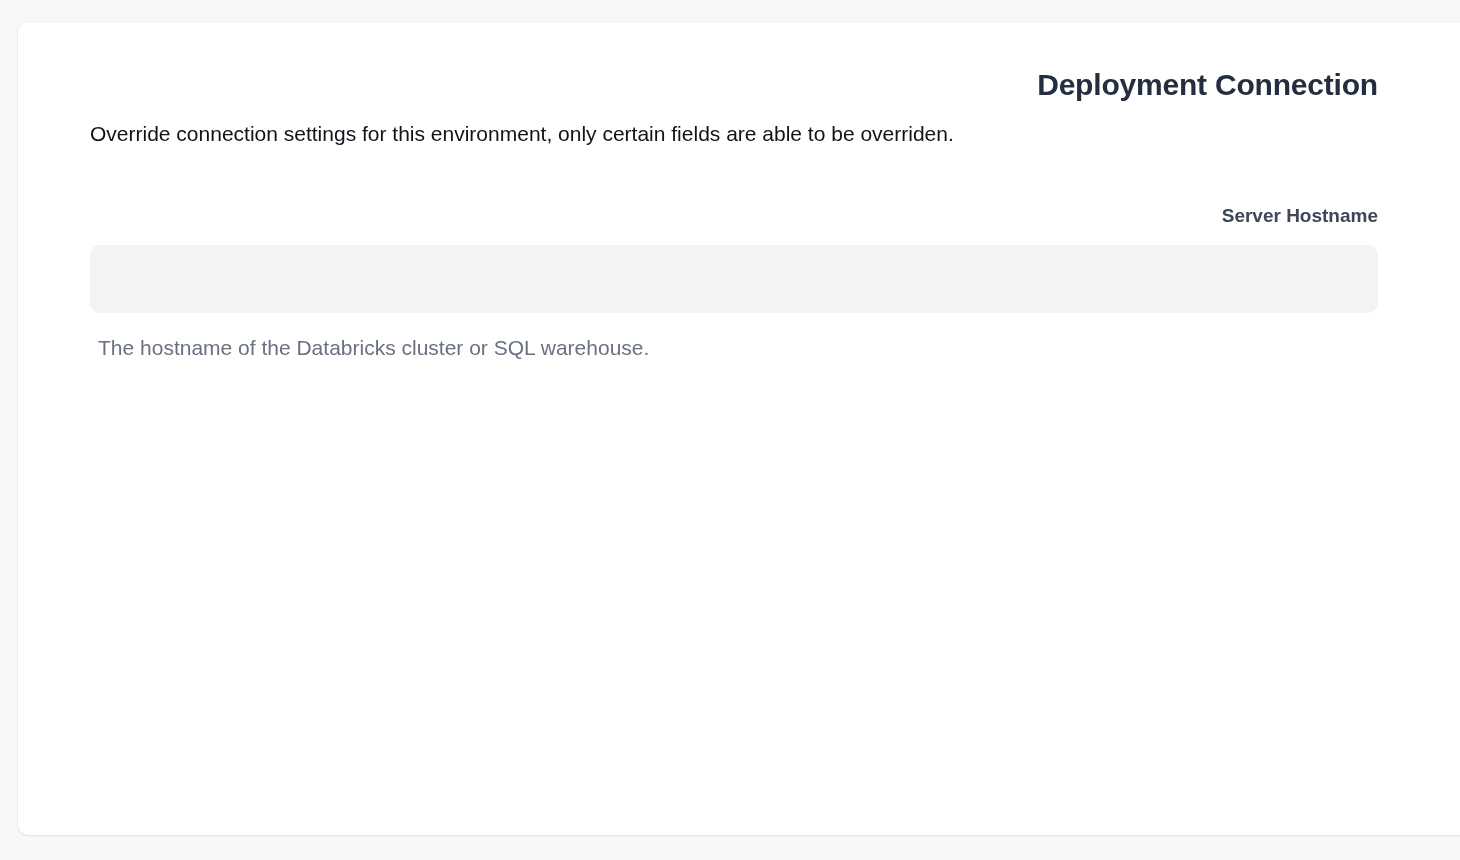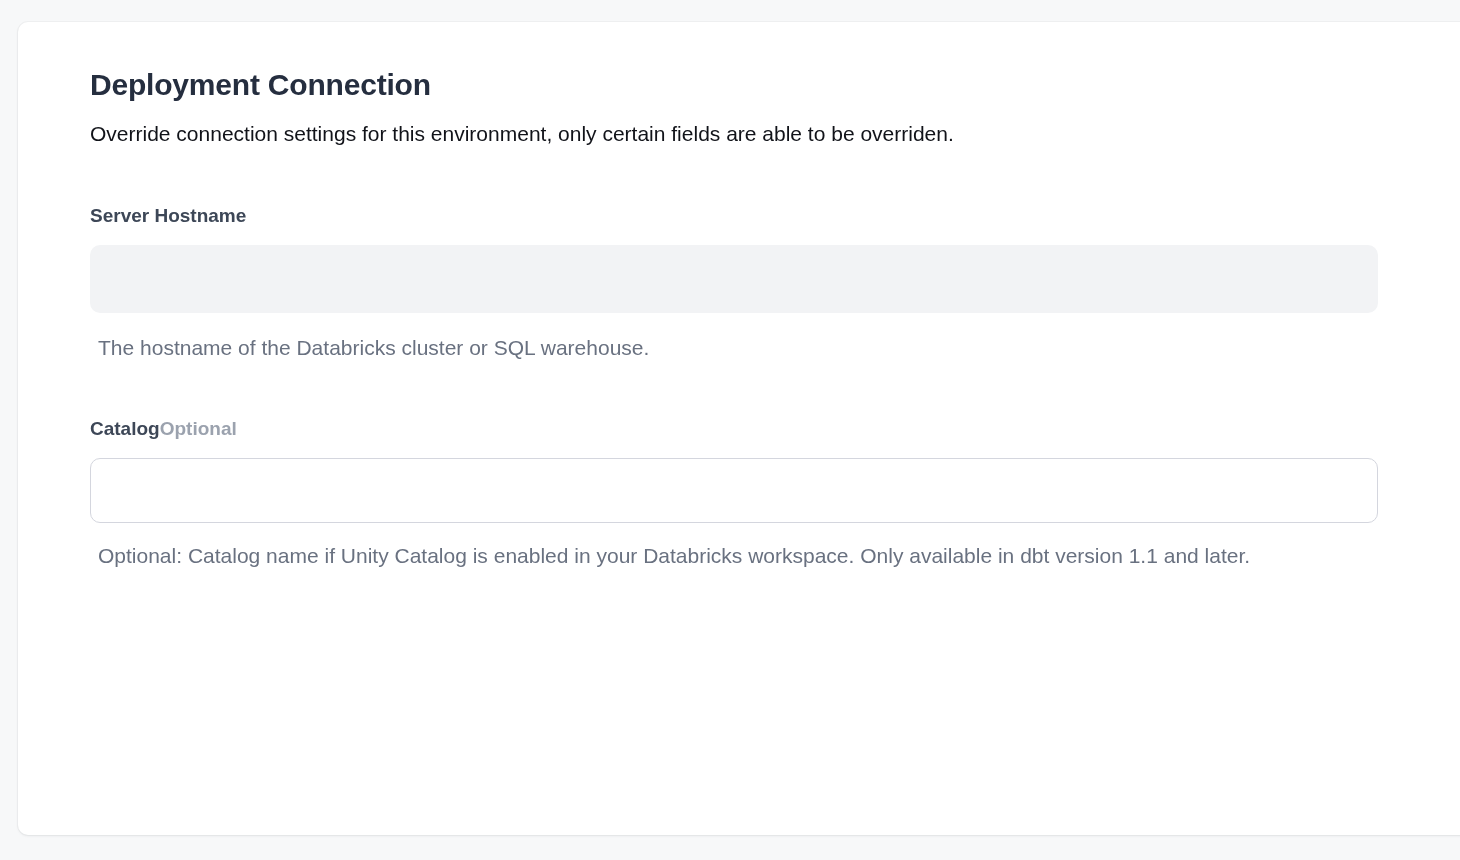--- a/index.html
+++ b/index.html
@@ -29,35 +29,36 @@
   .content {
     width: 1288px;
   }
   .page-title {
     margin: 0;
     font-size: 30px;
     line-height: 38px;
     font-weight: 700;
     letter-spacing: -0.2px;
     color: #252e3f;
+    text-align: right;
   }
   .page-subtitle {
     margin: 16px 0 0 0;
     font-size: 21px;
     line-height: 28px;
     font-weight: 400;
     color: #111319;
   }
   .field-group {
     margin-top: 56px;
   }
   .label-row {
     display: flex;
     align-items: baseline;
-    justify-content: flex-start;
+    justify-content: flex-end;
   }
   .field-label {
     font-size: 19px;
     line-height: 24px;
     font-weight: 700;
     color: #3d4757;
   }
   .optional-tag {
     font-size: 19px;
     line-height: 24px;
@@ -109,23 +110,15 @@
 
     <section class="field-group">
       <div class="label-row">
         <label class="field-label">Server Hostname</label>
       </div>
       <input class="text-input is-disabled" type="text" disabled="" value="" style="">
       <p class="field-helper">The hostname of the Databricks cluster or SQL warehouse.</p>
     </section>
 
 
-    <section class="field-group catalog">
-      <div class="label-row">
-        <label class="field-label">Catalog</label>
-        <span class="optional-tag">Optional</span>
-      </div>
-      <input class="text-input is-enabled" type="text" value="" style="">
-      <p class="field-helper">Optional: Catalog name if Unity Catalog is enabled in your Databricks workspace. Only available in dbt version 1.1 and later.</p>
-    </section>
 
   </div>
 </div>
 
 </body></html>

